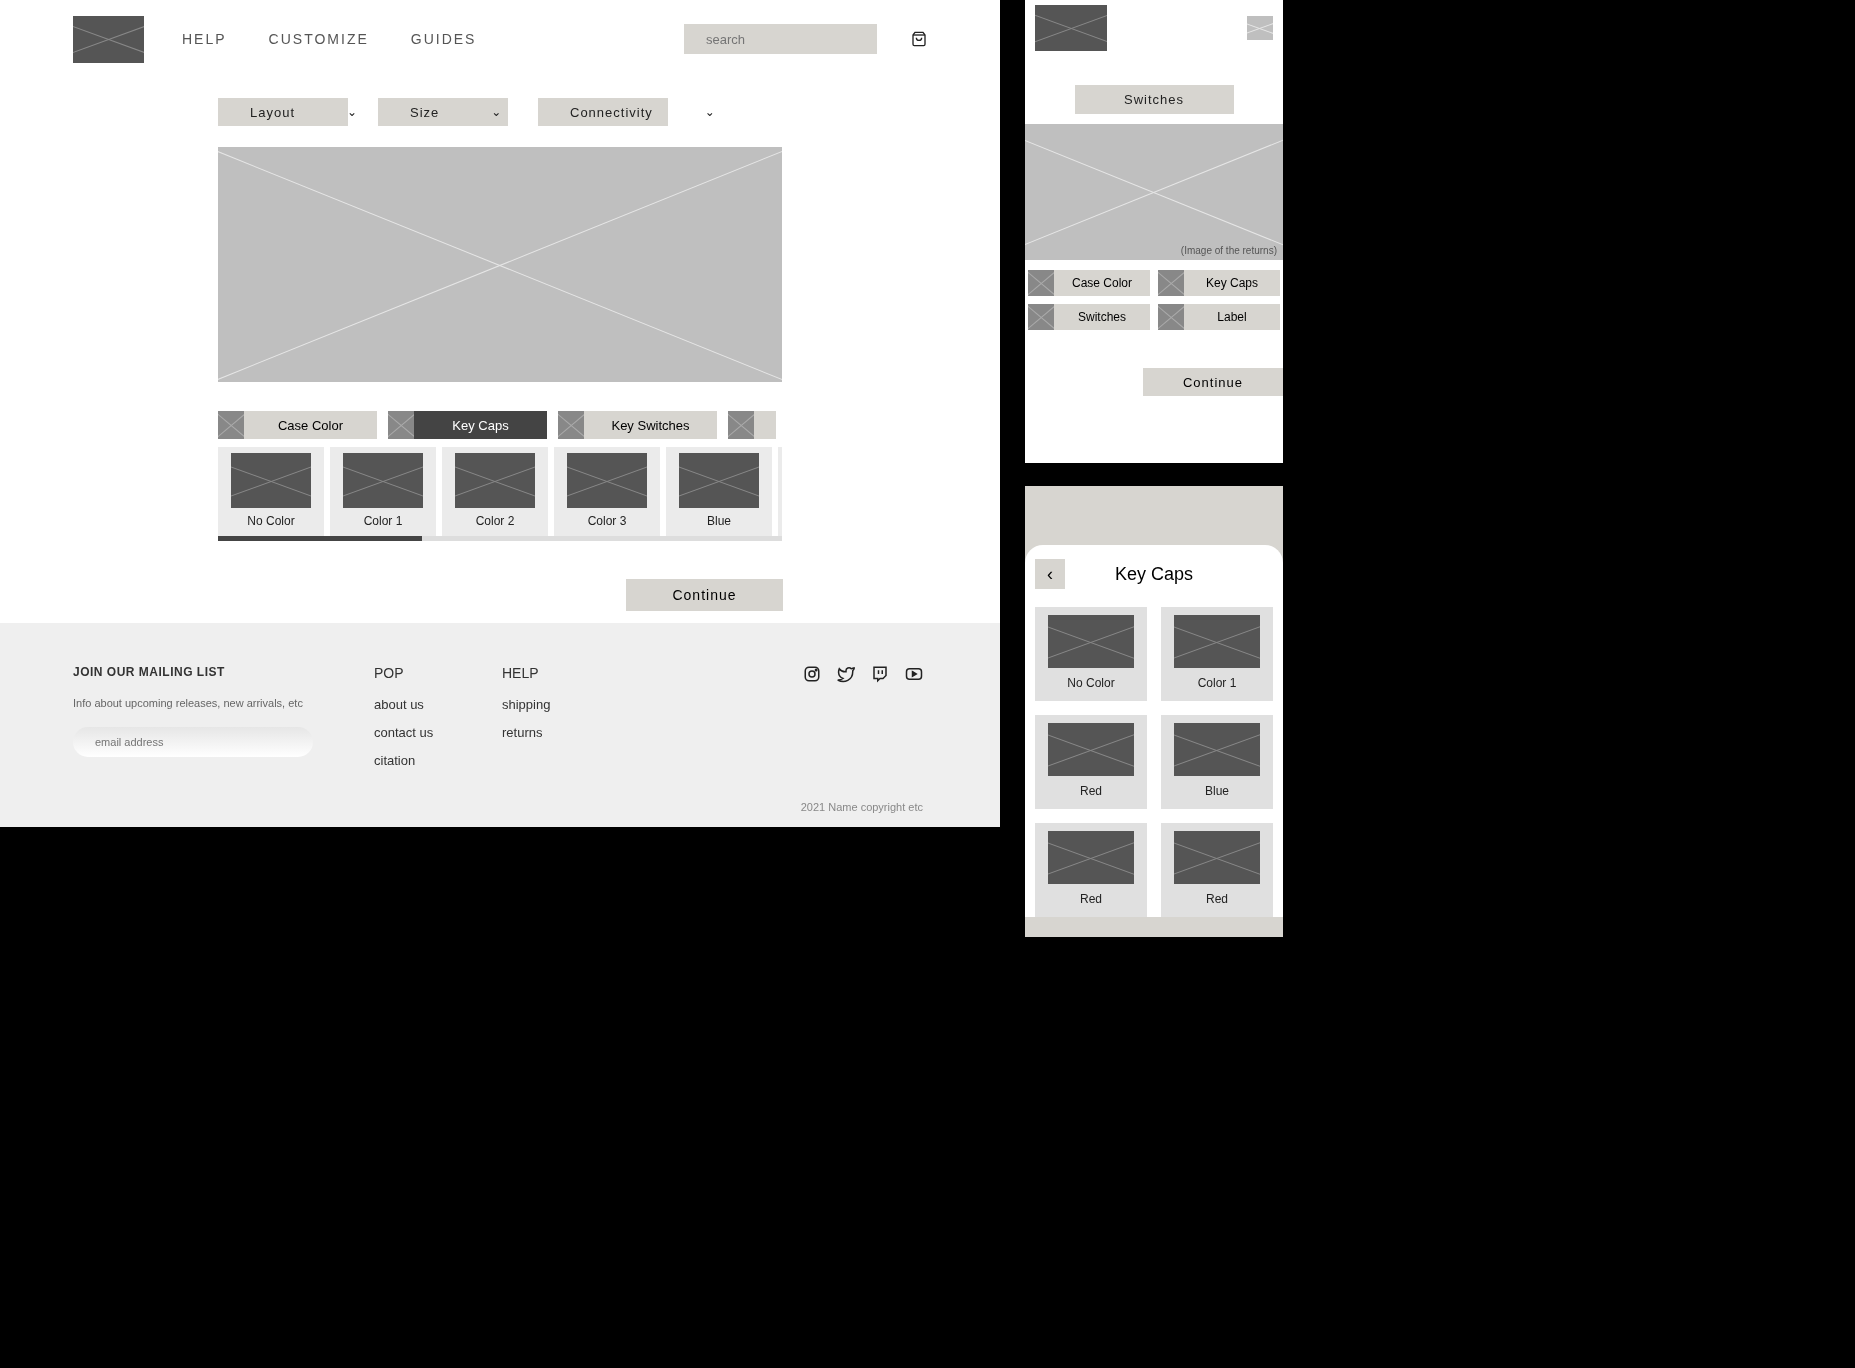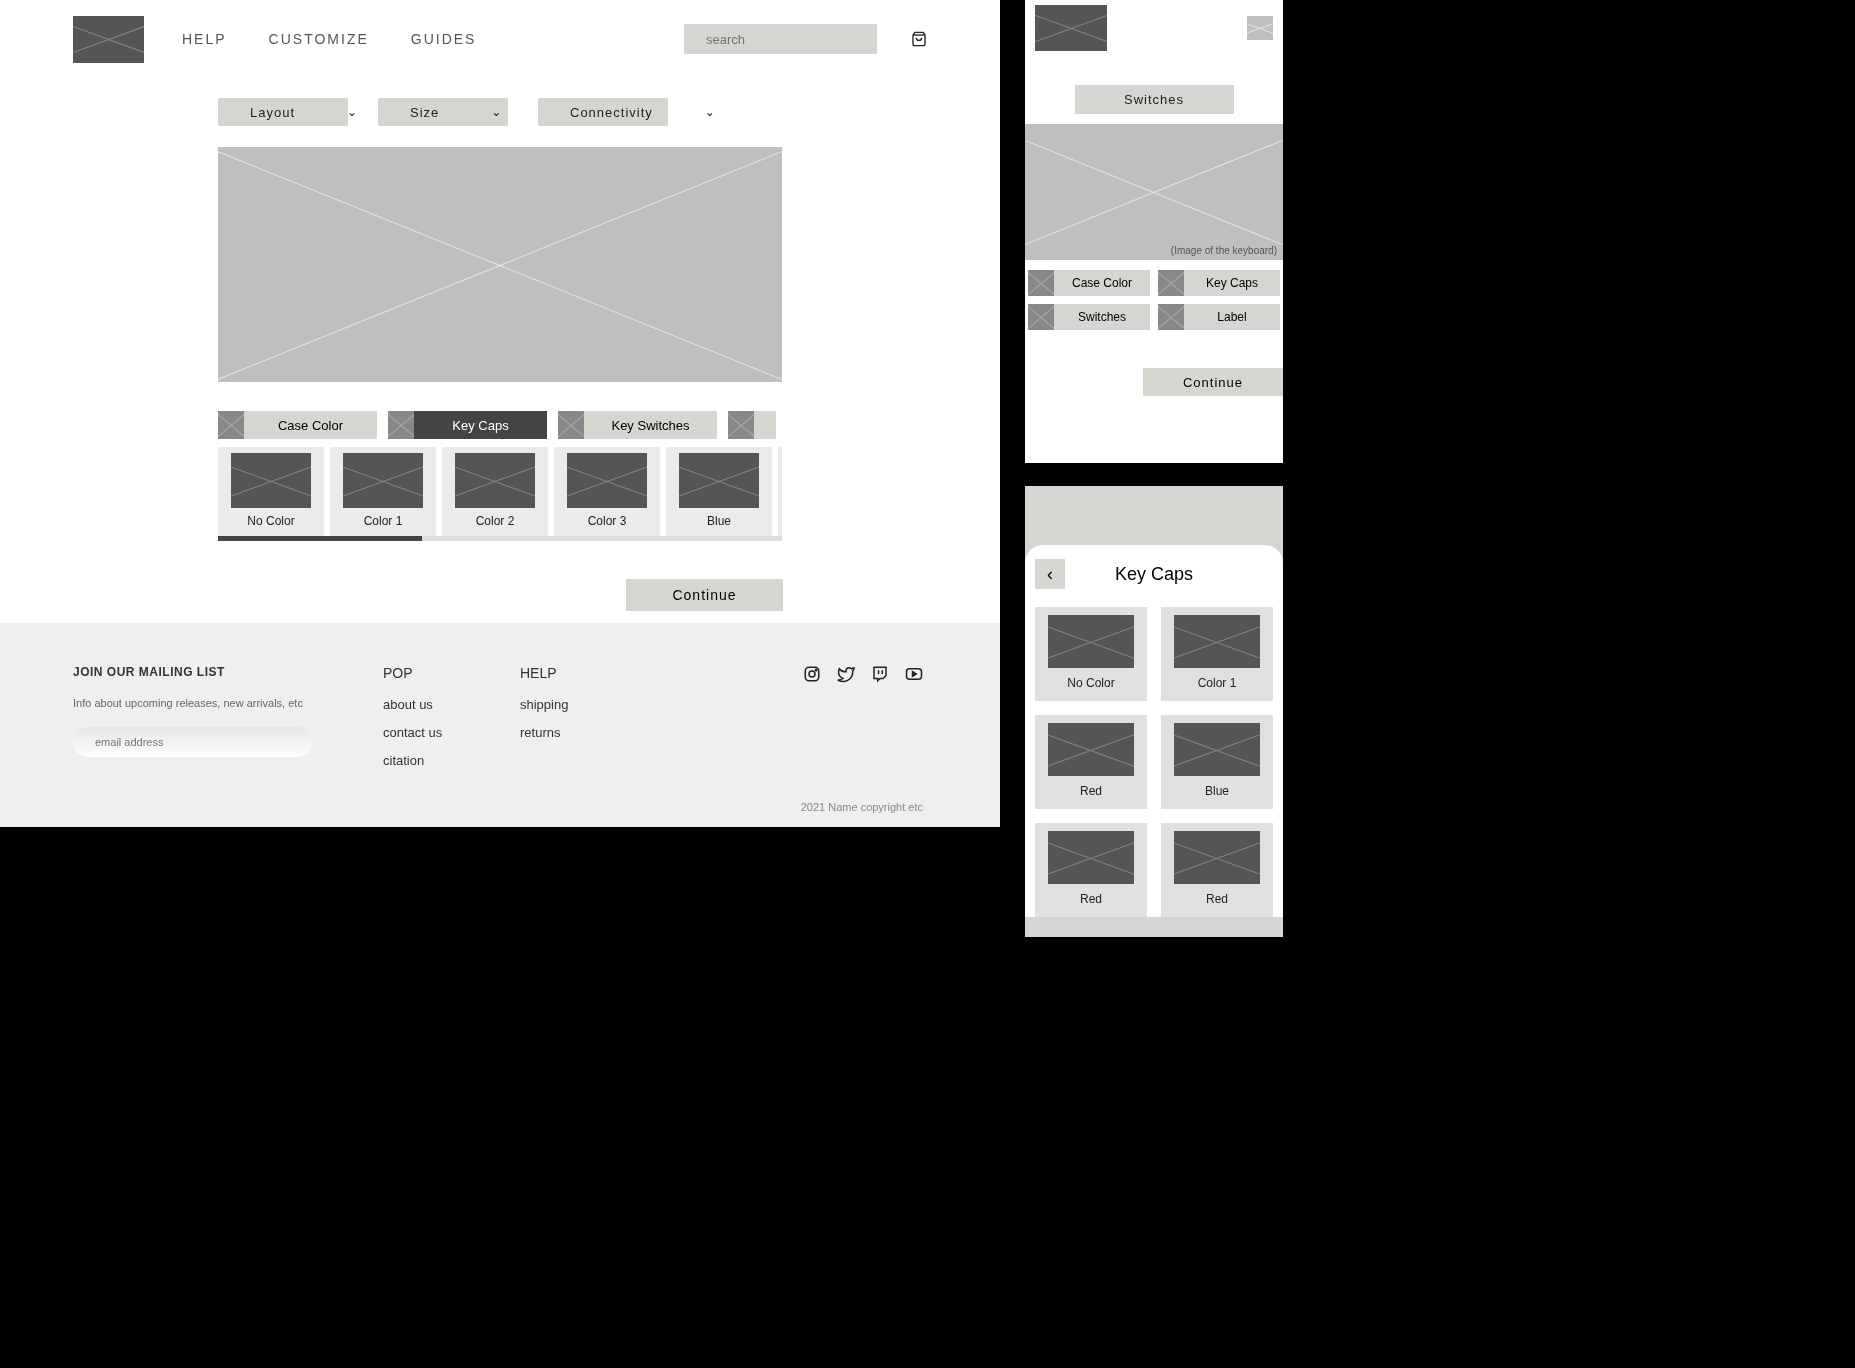--- a/index.html
+++ b/index.html
@@ -60,21 +60,21 @@
 .scroll .bar{width:204px;height:5px;background:#444;}
 
 .cont{margin:38px 0 0 626px;width:157px;height:32px;background:#d7d5d0;display:flex;align-items:center;justify-content:center;font-size:14px;letter-spacing:1px;cursor:pointer;}
 
 
 .ftr{position:absolute;bottom:0;left:0;right:0;height:204px;background:#efefef;padding:42px 77px 0 73px;display:flex;}
 .ml{width:300px;}
 .ml h4{font-size:12px;color:#333;letter-spacing:0.5px;margin-bottom:18px;}
 .ml p{font-size:11px;color:#666;margin-bottom:18px;}
 .ml input{width:240px;height:30px;border:none;border-radius:15px;padding:0 22px;font-size:11px;background:linear-gradient(#e6e6e6,#fff);outline:none;}
-.col{margin-left:10px;width:127px;}
+.col{margin-left:1px;width:127px;}
 .col h5{font-size:14px;color:#333;margin-bottom:16px;font-weight:normal;}
 .col a{display:block;font-size:13px;color:#333;text-decoration:none;margin-bottom:13px;cursor:pointer;}
 .soc{margin-left:auto;display:flex;gap:16px;}
 .soc svg{width:18px;height:18px;}
 .copy{position:absolute;bottom:14px;right:77px;font-size:11px;color:#888;}
 
 
 .m1{position:absolute;left:1025px;top:0;width:258px;height:463px;background:#fff;}
 .m1 .mhdr{height:55px;display:flex;align-items:center;padding:0 10px;justify-content:space-between;}
 .m1 .mlogo{width:72px;height:46px;}
@@ -225,21 +225,21 @@
   </div>
 </div>
 
 <div class="m1">
   <div class="mhdr">
     <div class="mlogo ph dark"></div>
     <div class="burger ph"></div>
   </div>
   <div class="sett">Switches</div>
   <div class="kb ph big">
-      <div class="cap">(Image of the keyboard)</div>
+      <div class="cap">(Image of the returns)</div>
     </div>
   <div class="mtiles">
     <div class="mt">
         <div class="ic2"></div>
         <div class="tl">Case Color</div>
       </div>
     <div class="mt">
         <div class="ic2"></div>
         <div class="tl">Key Caps</div>
       </div>

